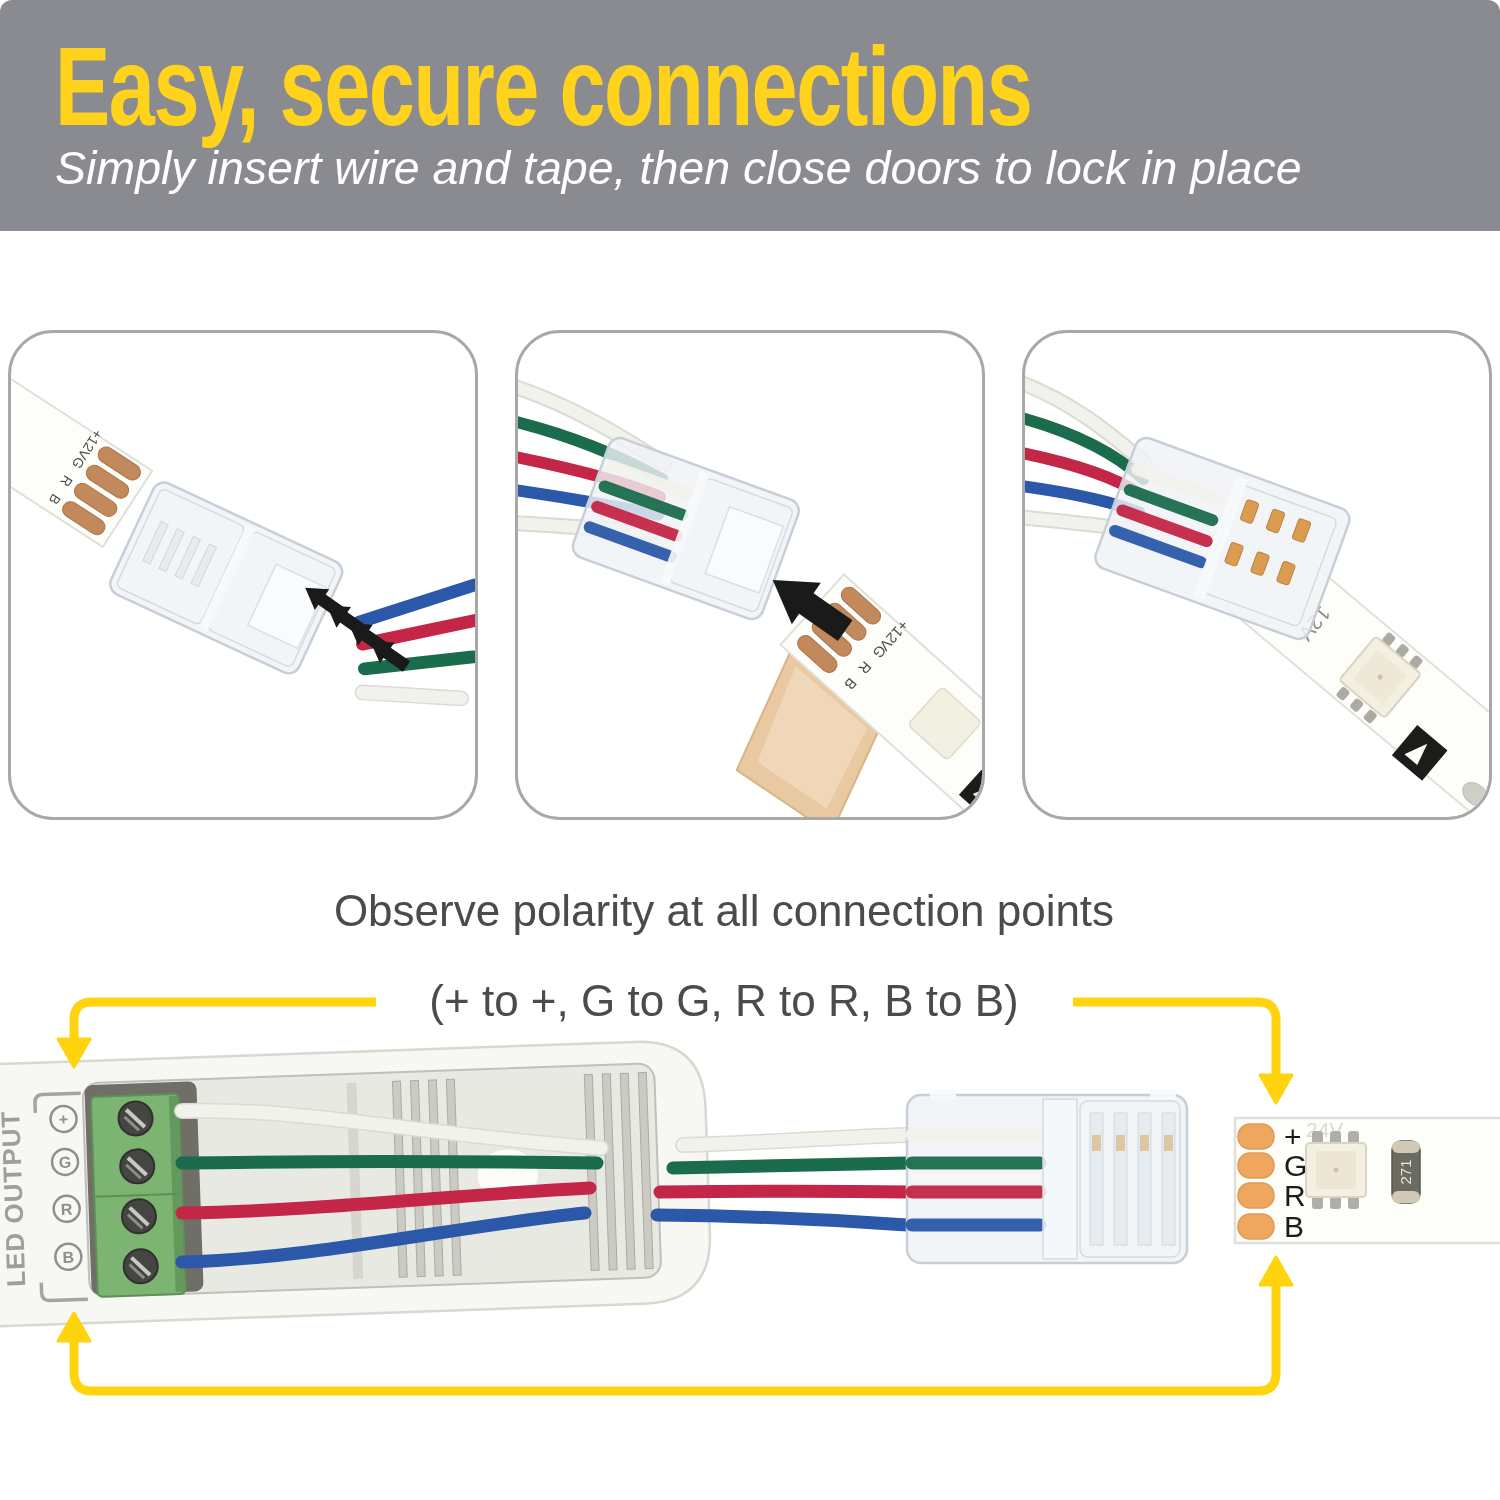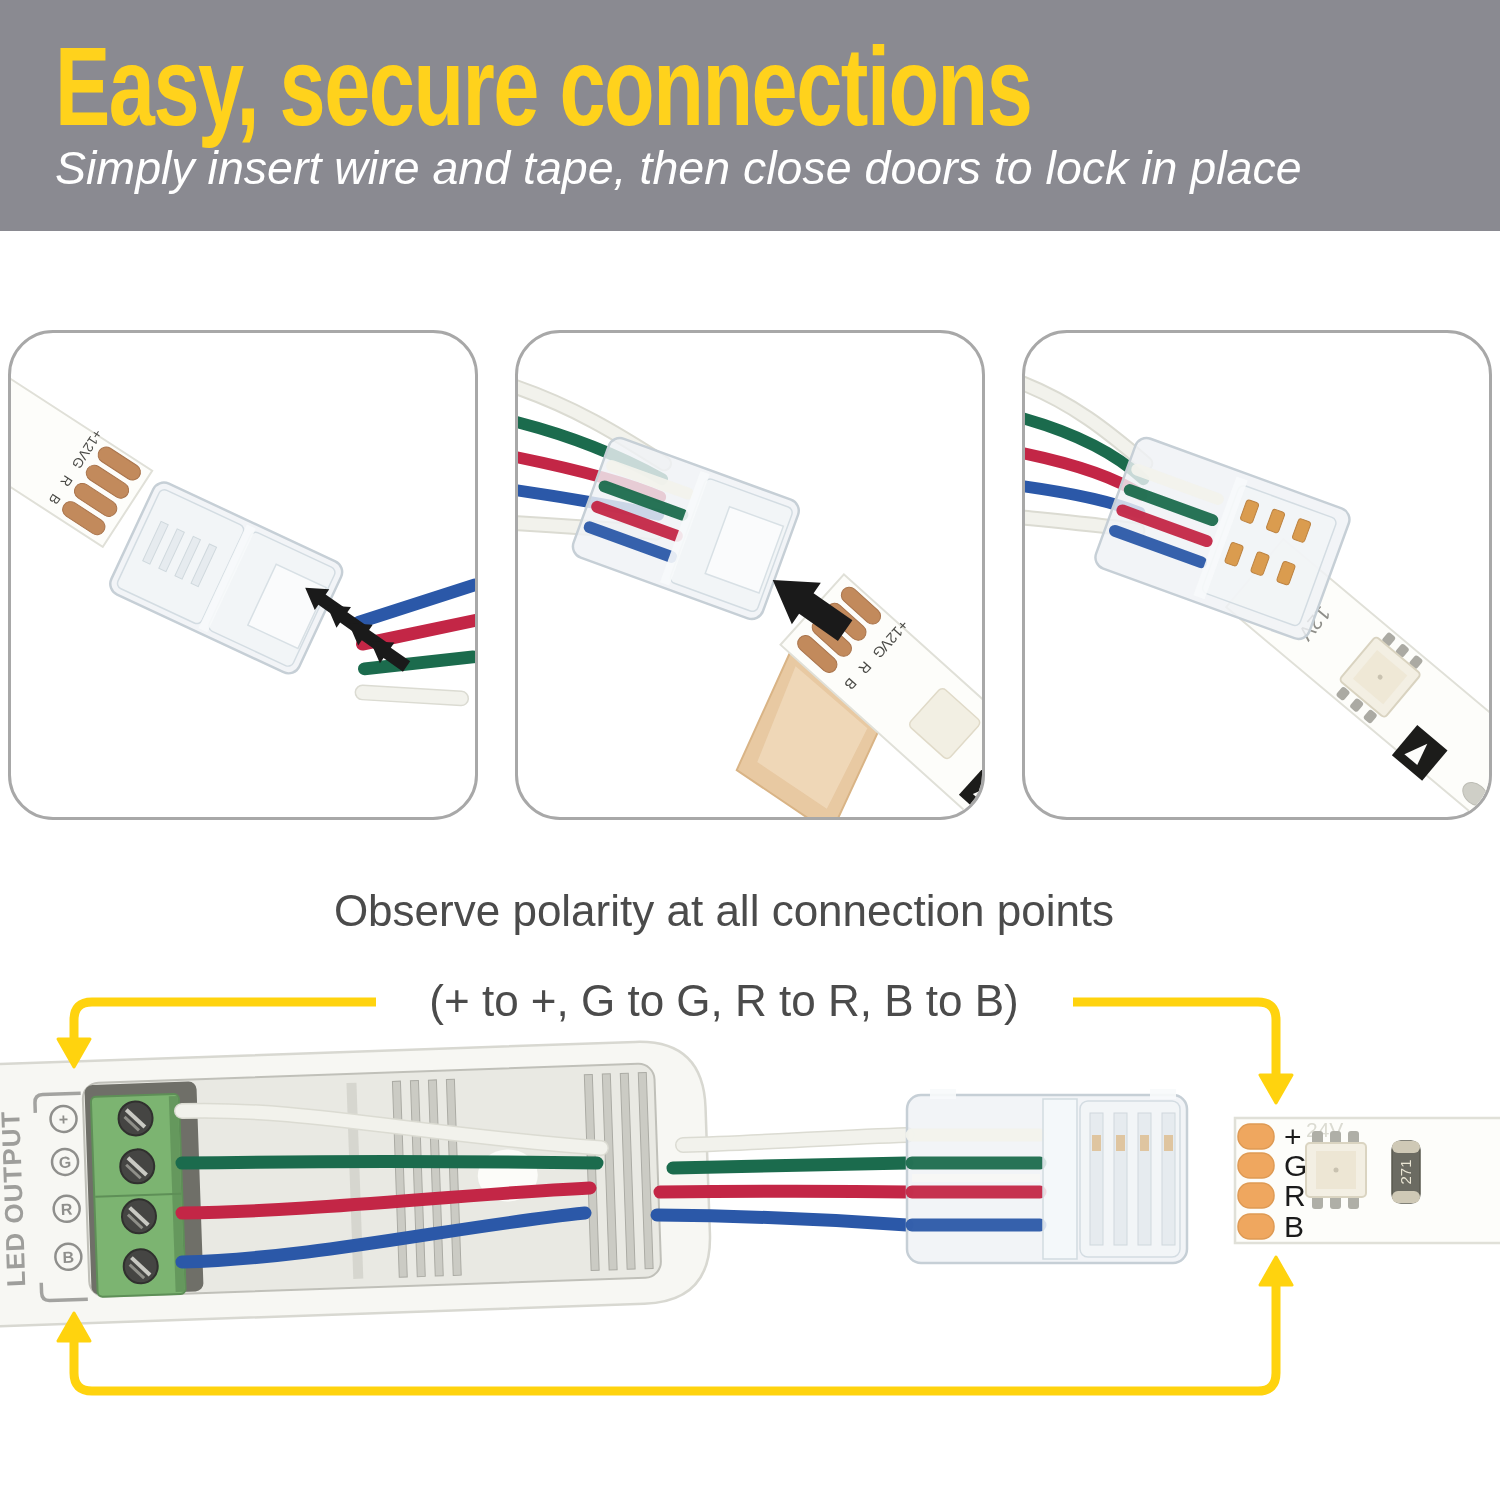--- a/index.html
+++ b/index.html
@@ -1,17 +1,17 @@
 <!DOCTYPE html>
 <html style="--header_gray: #8A8A91; --title_yellow: #FFD21C; --accent_yellow: #FFD30E; --text_gray: #4B4B4B; --wire_white: #F2F2EC; --wire_green: #1B6B4D; --wire_red: #C32646; --wire_blue: #2B58A8; --copper_pad: #C28A5C; --orange_pad: #EFA75F; --terminal_green: #7CB471; --connector_tint: #EFF2F5; --label_gray: #9E9E9B; --black_ink: #1A1A1A;"><head>
 <meta charset="utf-8">
 <style>
   html,body{margin:0;padding:0;background:#ffffff;}
   .page{position:relative;width:1500px;height:1500px;background:#fff;overflow:hidden;
-        font-family:"Liberation Sans",sans-serif;}
+        font-family:"Liberation Sans",sans-serif;border-radius:12px;}
 
   
   .banner{position:absolute;left:0;top:0;width:1500px;height:231px;background:var(--header_gray);}
   .banner h1{margin:0;position:absolute;left:55px;top:22px;font-size:112px;font-weight:bold;
              color:var(--title_yellow);letter-spacing:-2px;white-space:nowrap;
              transform:scaleX(.74);transform-origin:left top;}
   .banner .sub{margin:0;position:absolute;left:55px;top:140px;font-size:47px;font-style:italic;
              color:#ffffff;white-space:nowrap;transform:scaleX(.99);transform-origin:left top;}
 
   

